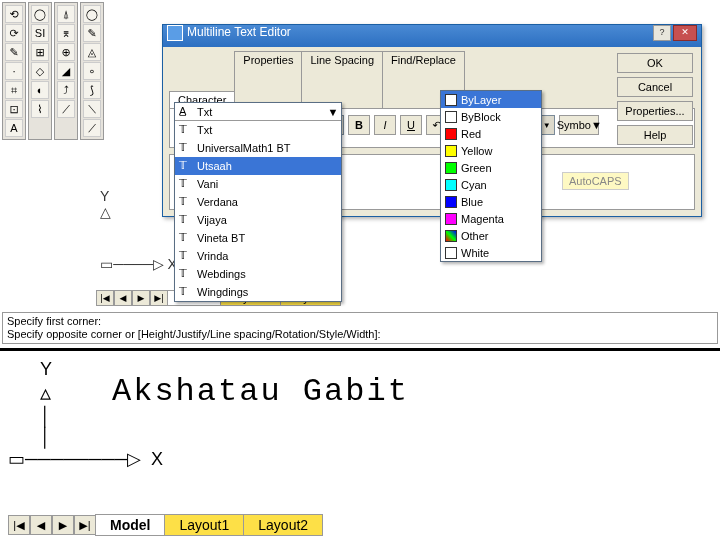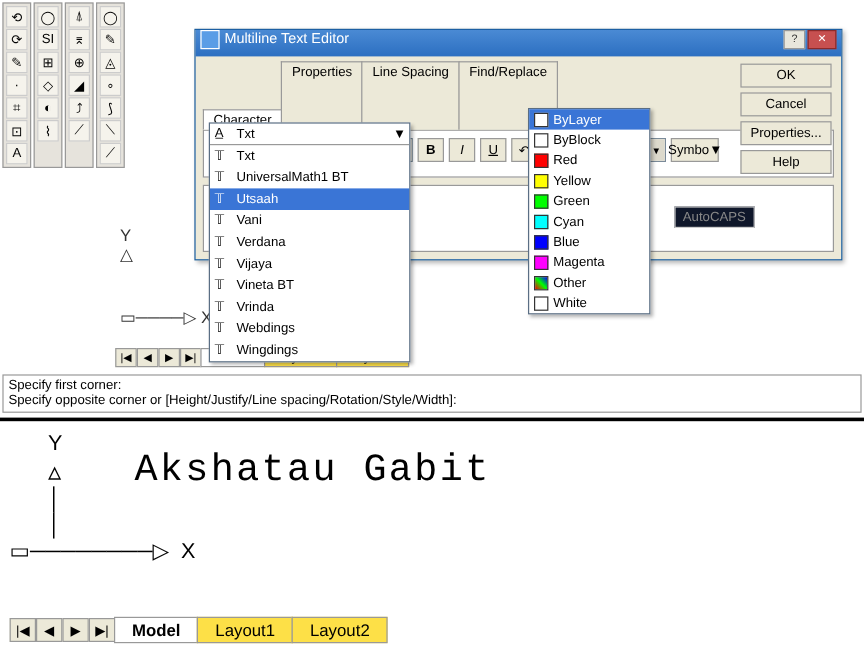--- a/index.html
+++ b/index.html
@@ -25,21 +25,21 @@
   .sidebtn { width: 76px; height: 20px; border: 1px solid #999; background: #ece9d8; font-size:11px; display:flex; align-items:center; justify-content:center; cursor:pointer; }
   .fontlist { position: absolute; top: 102px; left: 174px; width: 168px; background: #fff; border: 1px solid #5a6e84; box-shadow: 2px 2px 3px rgba(0,0,0,0.3); z-index:5; }
   .fontcombo { border-bottom:1px solid #999; position:relative; }
   .font-item { display: flex; align-items: center; height: 18px; padding: 0 4px; font-size: 11px; cursor:pointer; }
   .font-item.sel { background: #3a75d6; color: #fff; }
   .font-item .fi { width: 14px; height: 14px; margin-right: 4px; display:inline-block; }
   .colorlist { position: absolute; top: 90px; left: 440px; width: 102px; background: #fff; border: 1px solid #5a6e84; box-shadow: 2px 2px 3px rgba(0,0,0,0.3); z-index:5; }
   .color-item { display: flex; align-items: center; height: 17px; padding: 0 4px; font-size: 11px; cursor:pointer; }
   .color-item.sel { background: #3a75d6; color:#fff; }
   .swatch { width: 12px; height: 12px; margin-right: 4px; border: 1px solid #333; }
-  .autocaps { position:absolute; top: 172px; left: 562px; font-size:11px; color:#888; background:#0f172a; border:1px solid #ccc; padding:2px 6px; }
+  .autocaps { position:absolute; top: 172px; left: 562px; font-size:11px; color:#888; background:#fef9c3; border:1px solid #ccc; padding:2px 6px; }
   .ucs-small { position:absolute; top:188px; left:100px; font-family: monospace; font-size:14px; color:#333; }
   .modeltabs { position:absolute; top:290px; left:96px; display:flex; align-items:center; font-size:11px; }
   .navbtn { width:18px; height:16px; border:1px solid #999; background:#ece9d8; display:flex; align-items:center; justify-content:center; font-size:9px; cursor:pointer; }
   .mtab { padding:1px 10px; border:1px solid #999; background:#fde047; margin-left:-1px; cursor:pointer; }
   .mtab.active { background:#fff; font-weight:bold; }
   .cmdline { position:absolute; top:312px; left:2px; right:2px; background:#fff; border:1px solid #999; padding:2px 4px; font-family: monospace; font-size:11px; line-height:13px; }
   .lower { position:absolute; top:348px; left:0; right:0; bottom:0; background:#fff; border-top:3px solid #000; }
   .lower-inner { position:relative; height:100%; padding:8px; }
   .ucs-big { font-family: monospace; font-size:18px; }
   .bigtext { position:absolute; top:22px; left:112px; font-family: 'Courier New', monospace; font-size:32px; letter-spacing:2px; }

